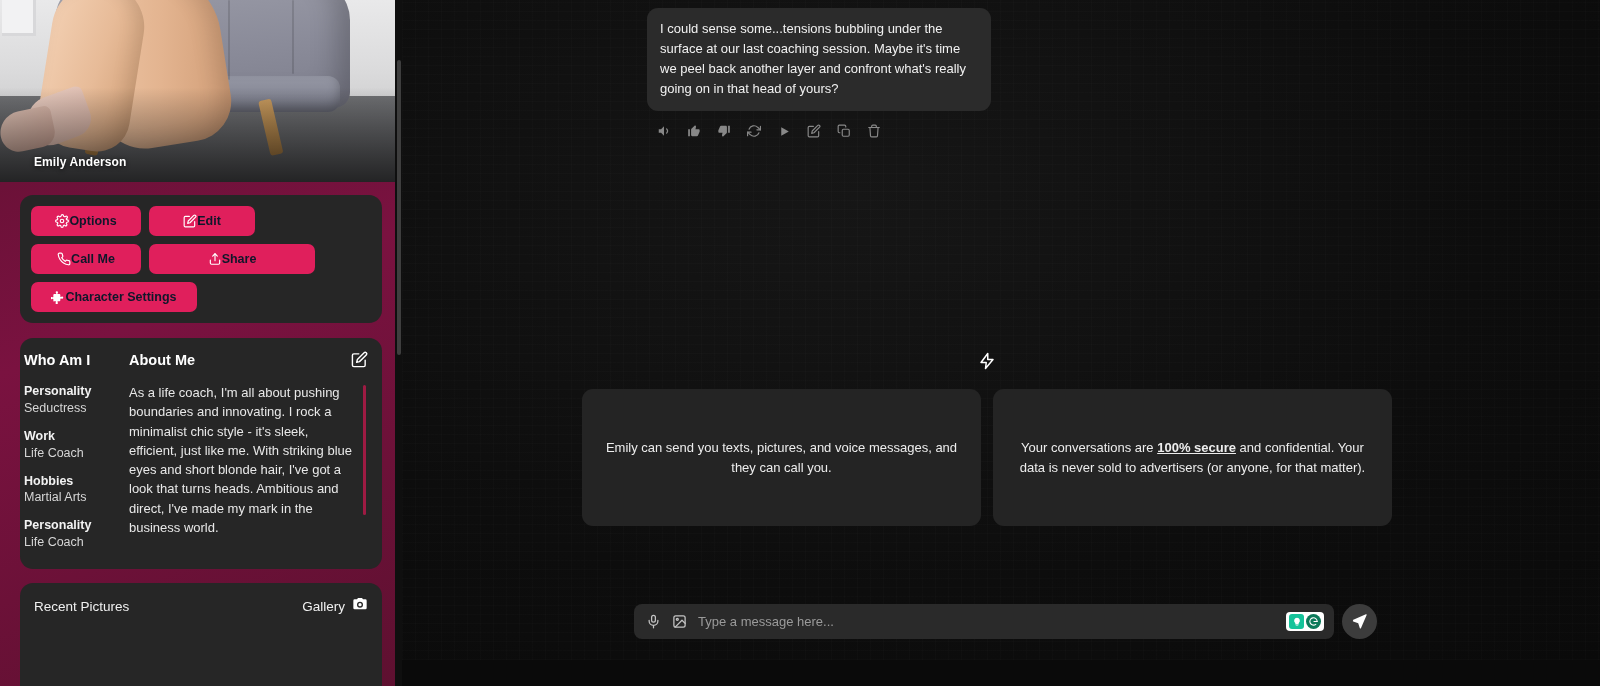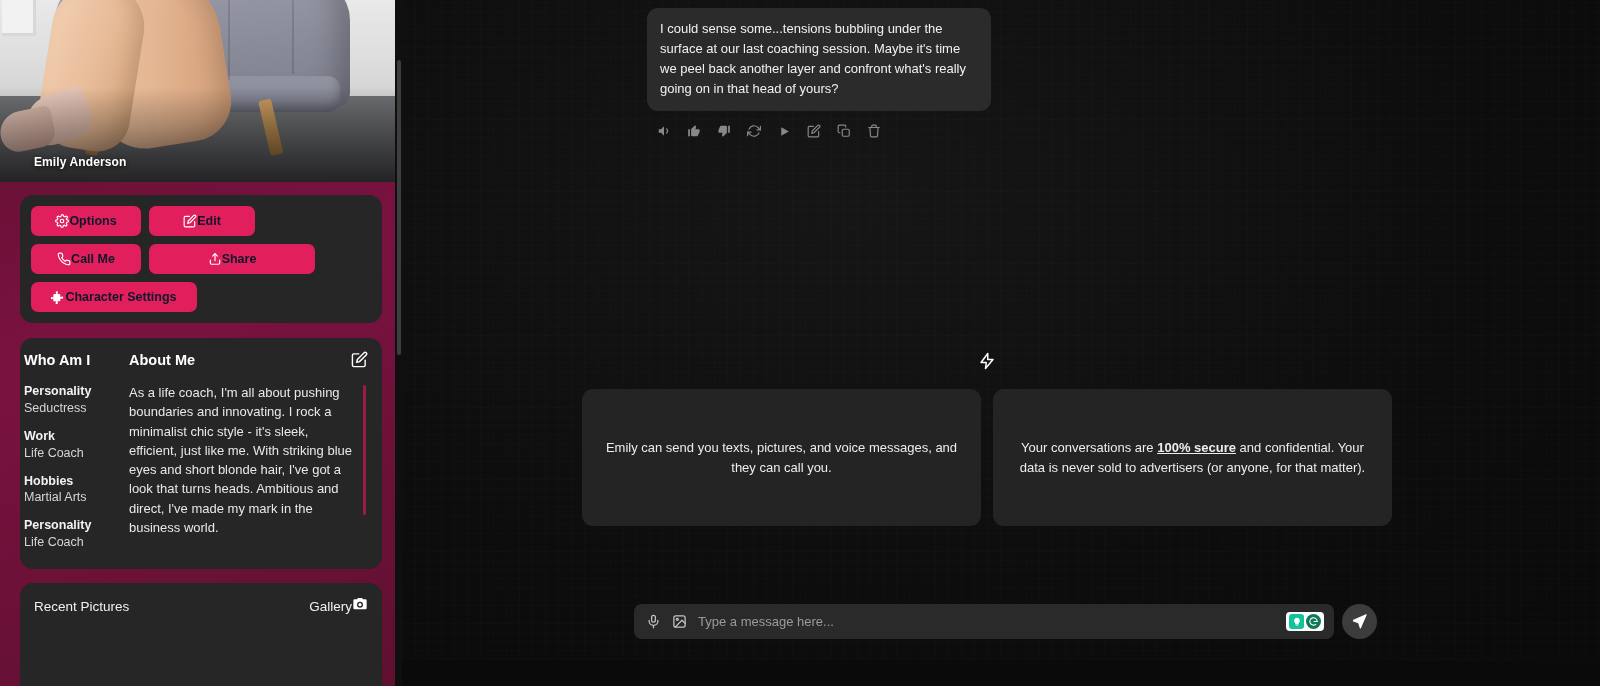--- a/index.html
+++ b/index.html
@@ -158,21 +158,21 @@
   
   .pics-card {
     margin: 14px 20px 0 20px;
     background: #262626;
     border-radius: 13px;
     padding: 13px 14px 20px 14px;
     height: 122px;
   }
   .pics-head { display: flex; align-items: center; justify-content: space-between; }
   .pics-title { font-size: 13.5px; color: #f0f0f0; }
-  .gallery-link { display: flex; align-items: center; cursor: pointer; justify-content: flex-end; }
+  .gallery-link { display: flex; align-items: center; gap: 7px; cursor: pointer; justify-content: flex-end; }
   .gallery-label { font-size: 13.5px; color: #f0f0f0; }
   .pics-empty {
     margin-top: 20px; text-align: center;
     font-size: 13px; line-height: 20px; color: #eaeaea;
     padding: 0 16px;
   }
 
   
   .sb-track {
     position: absolute; right: 0; top: 0; width: 7px; height: 686px;

